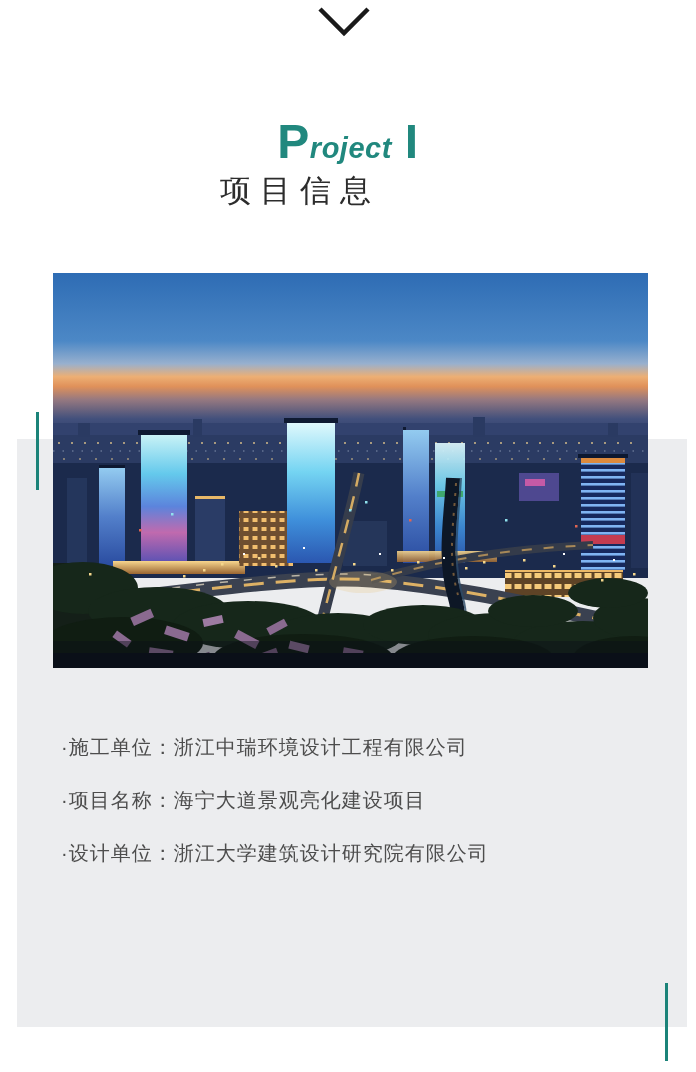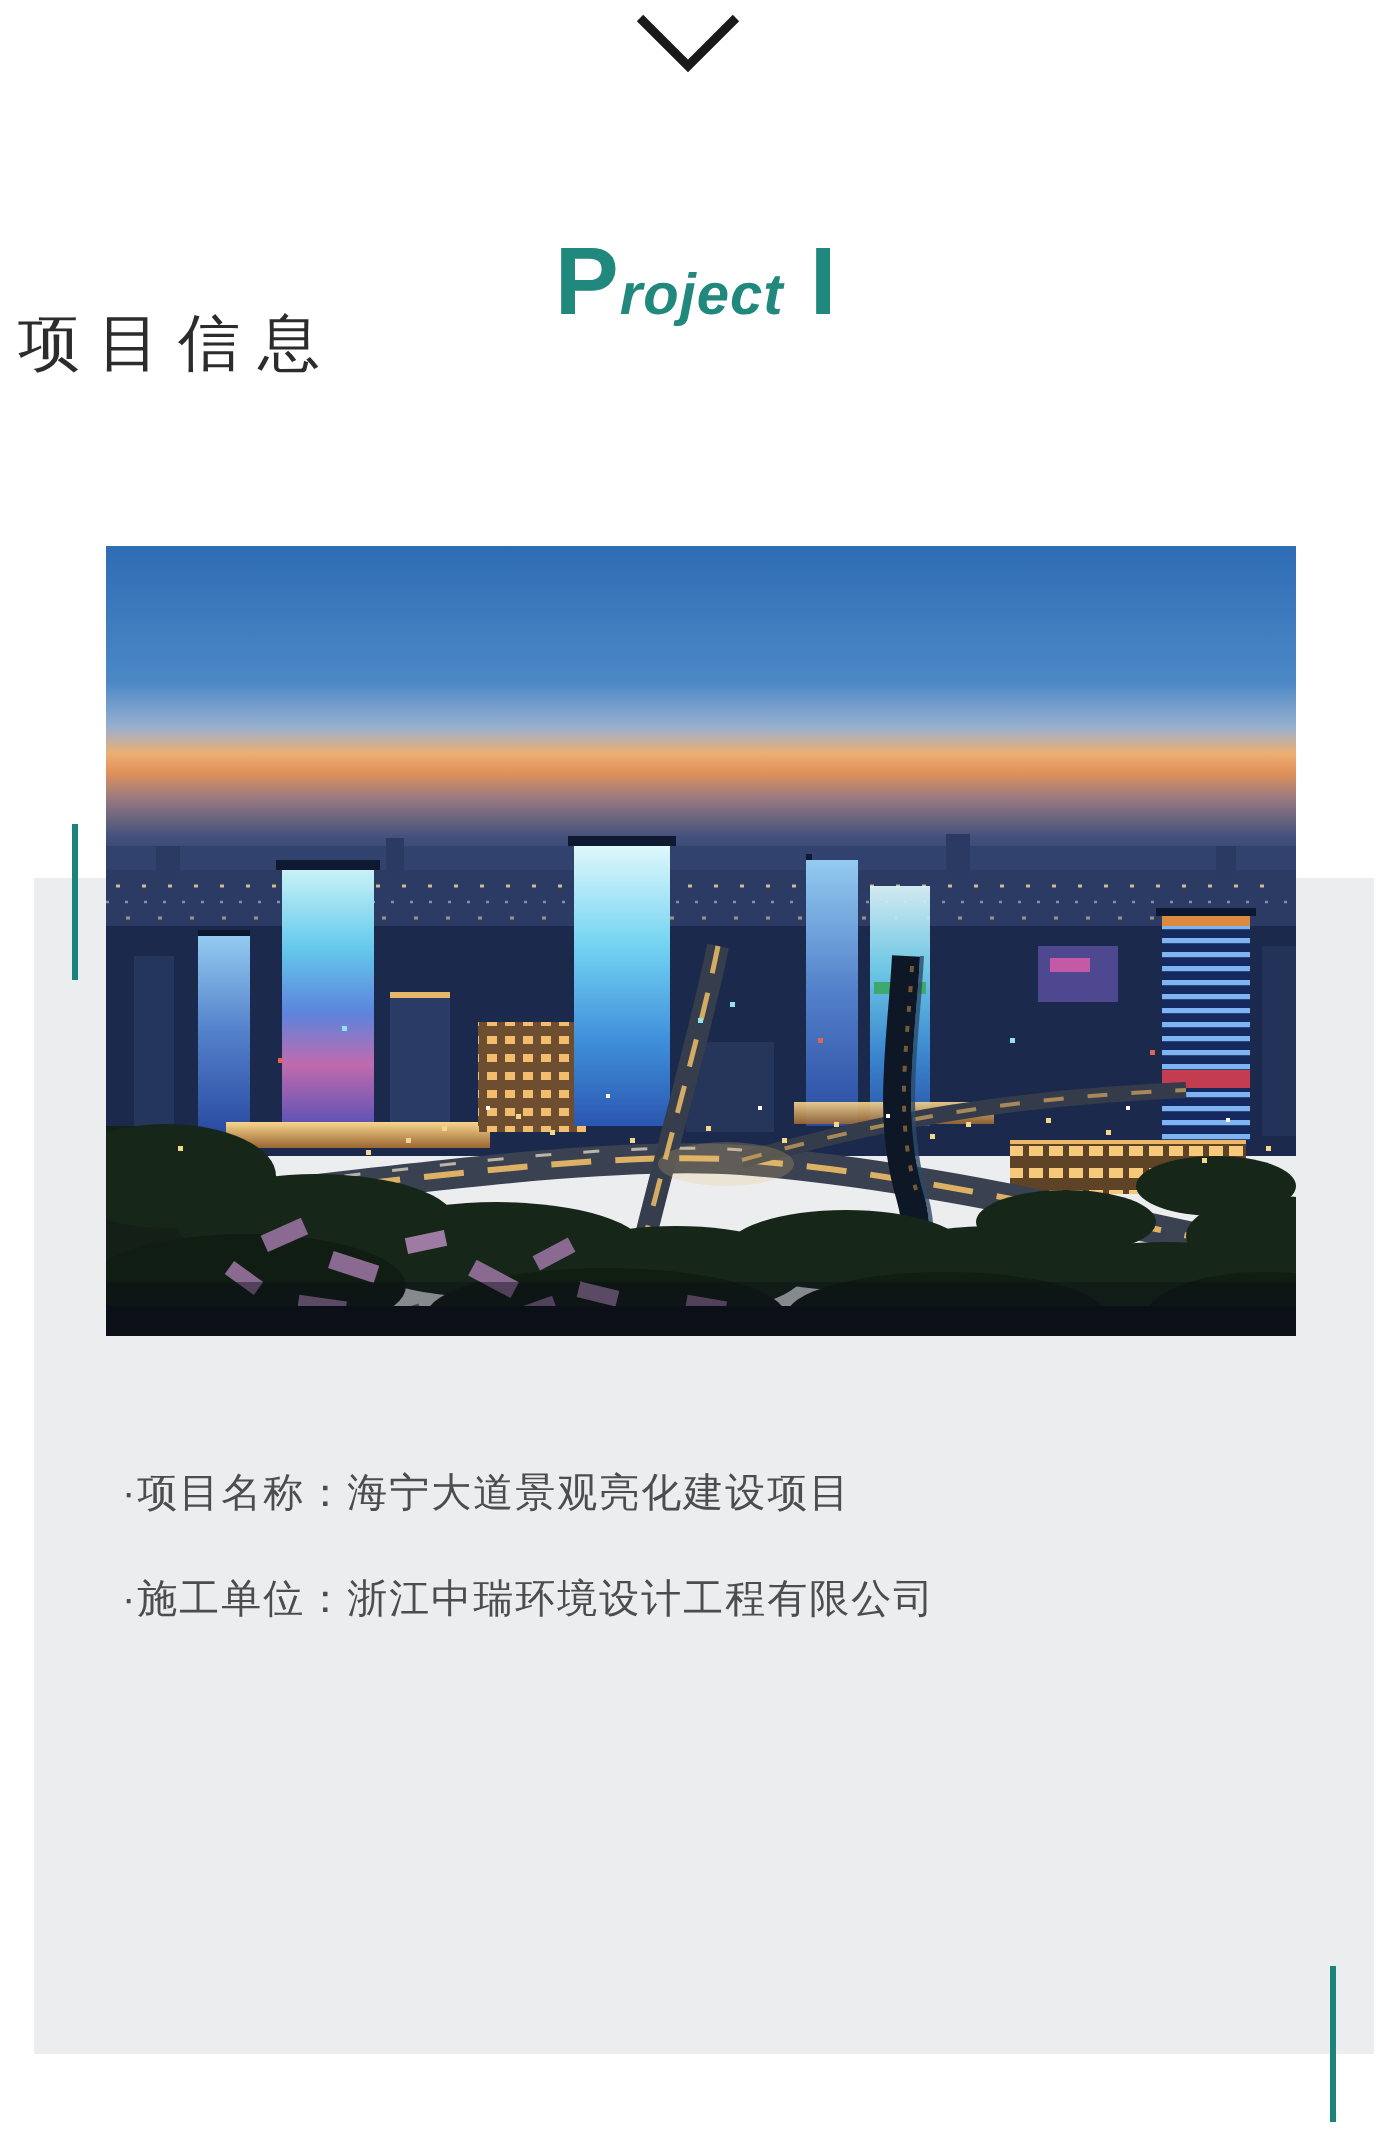--- a/index.html
+++ b/index.html
@@ -7,21 +7,21 @@
           overflow:hidden;font-family:"Liberation Sans",sans-serif;}
   .abs{position:absolute;}
   
   .chevron{left:318px;top:7px;width:52px;height:30px;}
   
   .title-en{left:0;top:116px;width:696px;display:flex;align-items:baseline;justify-content:center;
             color:#21887E;font-weight:bold;letter-spacing:.5px;}
   .title-en .cap{font-size:48px;line-height:52px;}
   .title-en .sm{font-size:29px;line-height:34px;font-style:italic;}
   .title-en .cap2{margin-left:13px;}
-  .title-zh{left:0;top:153px;width:591px;color:#2C2C2C;
+  .title-zh{left:0;top:172px;width:591px;text-align:center;color:#2C2C2C;
             font-size:31px;line-height:38px;letter-spacing:9px;text-indent:9px;font-weight:500;}
   
   .gray-card{left:17px;top:439px;width:670px;height:588px;background:#ECEDEF;}
   .teal-line{width:3px;height:78px;background:#1B8379;}
   .teal-line.left{left:36px;top:412px;}
   .teal-line.right{left:665px;top:983px;}
   
   .photo{left:53px;top:273px;width:595px;height:395px;display:block;}
   
   .info-list{left:61px;top:736px;margin:0;padding:0;list-style:none;
@@ -232,17 +232,18 @@
           <rect x="86" y="256" width="2.5" height="2.5"></rect>
         <rect x="522" y="252" width="2.5" height="2.5"></rect>
       </g>
     </g>
 
     <rect x="0" y="368" width="595" height="14" fill="#0A0F18" opacity=".45"></rect>
     <rect x="0" y="380" width="595" height="15" fill="#0A0F18"></rect>
   </svg>
 
   <ul class="abs info-list">
+    <li>·施工单位：浙江中瑞环境设计工程有限公司</li>
     <li>·项目名称：海宁大道景观亮化建设项目</li>
-    <li>·施工单位：浙江中瑞环境设计工程有限公司</li>
+    <li>·设计单位：浙江大学建筑设计研究院有限公司</li>
   </ul>
 
 </div>
 
 </body></html>

